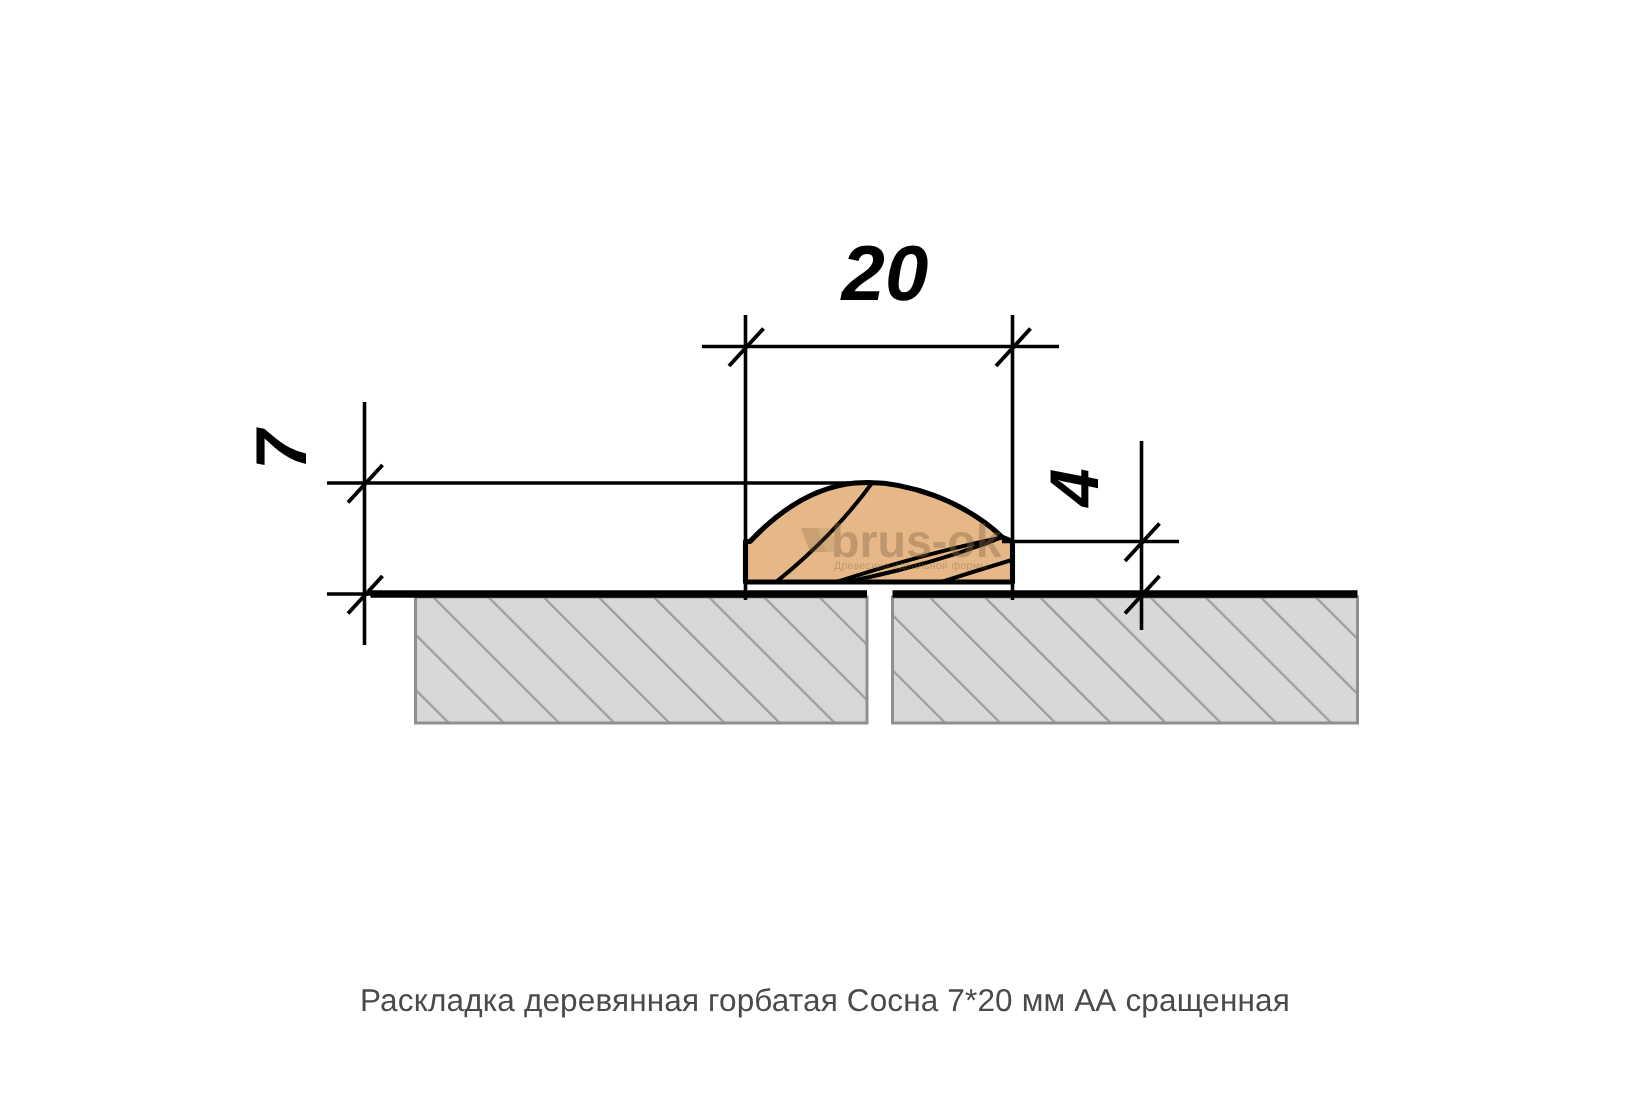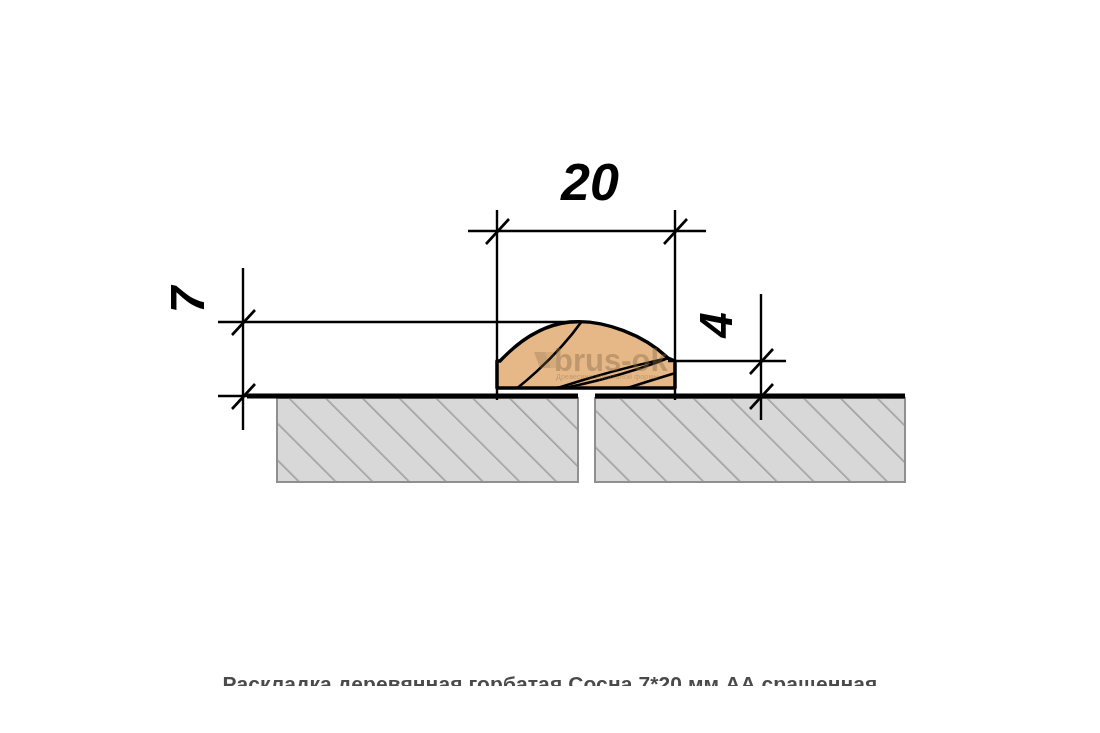--- a/index.html
+++ b/index.html
@@ -22,26 +22,26 @@
     position: absolute;
     left: 0;
     top: 0;
     width: 1100px;
     height: 733px;
     display: block;
   }
   .caption {
     position: absolute;
     left: 0;
-    top: 672px;
+    top: 656px;
     width: 1100px;
     text-align: center;
     font-family: "Liberation Sans", sans-serif;
     font-size: 21px;
-    font-weight: 700;
+    font-weight: 400;
     color: #4a4a4a;
     letter-spacing: 0.1px;
     white-space: nowrap;
   }
 </style>
 </head>
 <body>
 
 <div id="stage">
 

